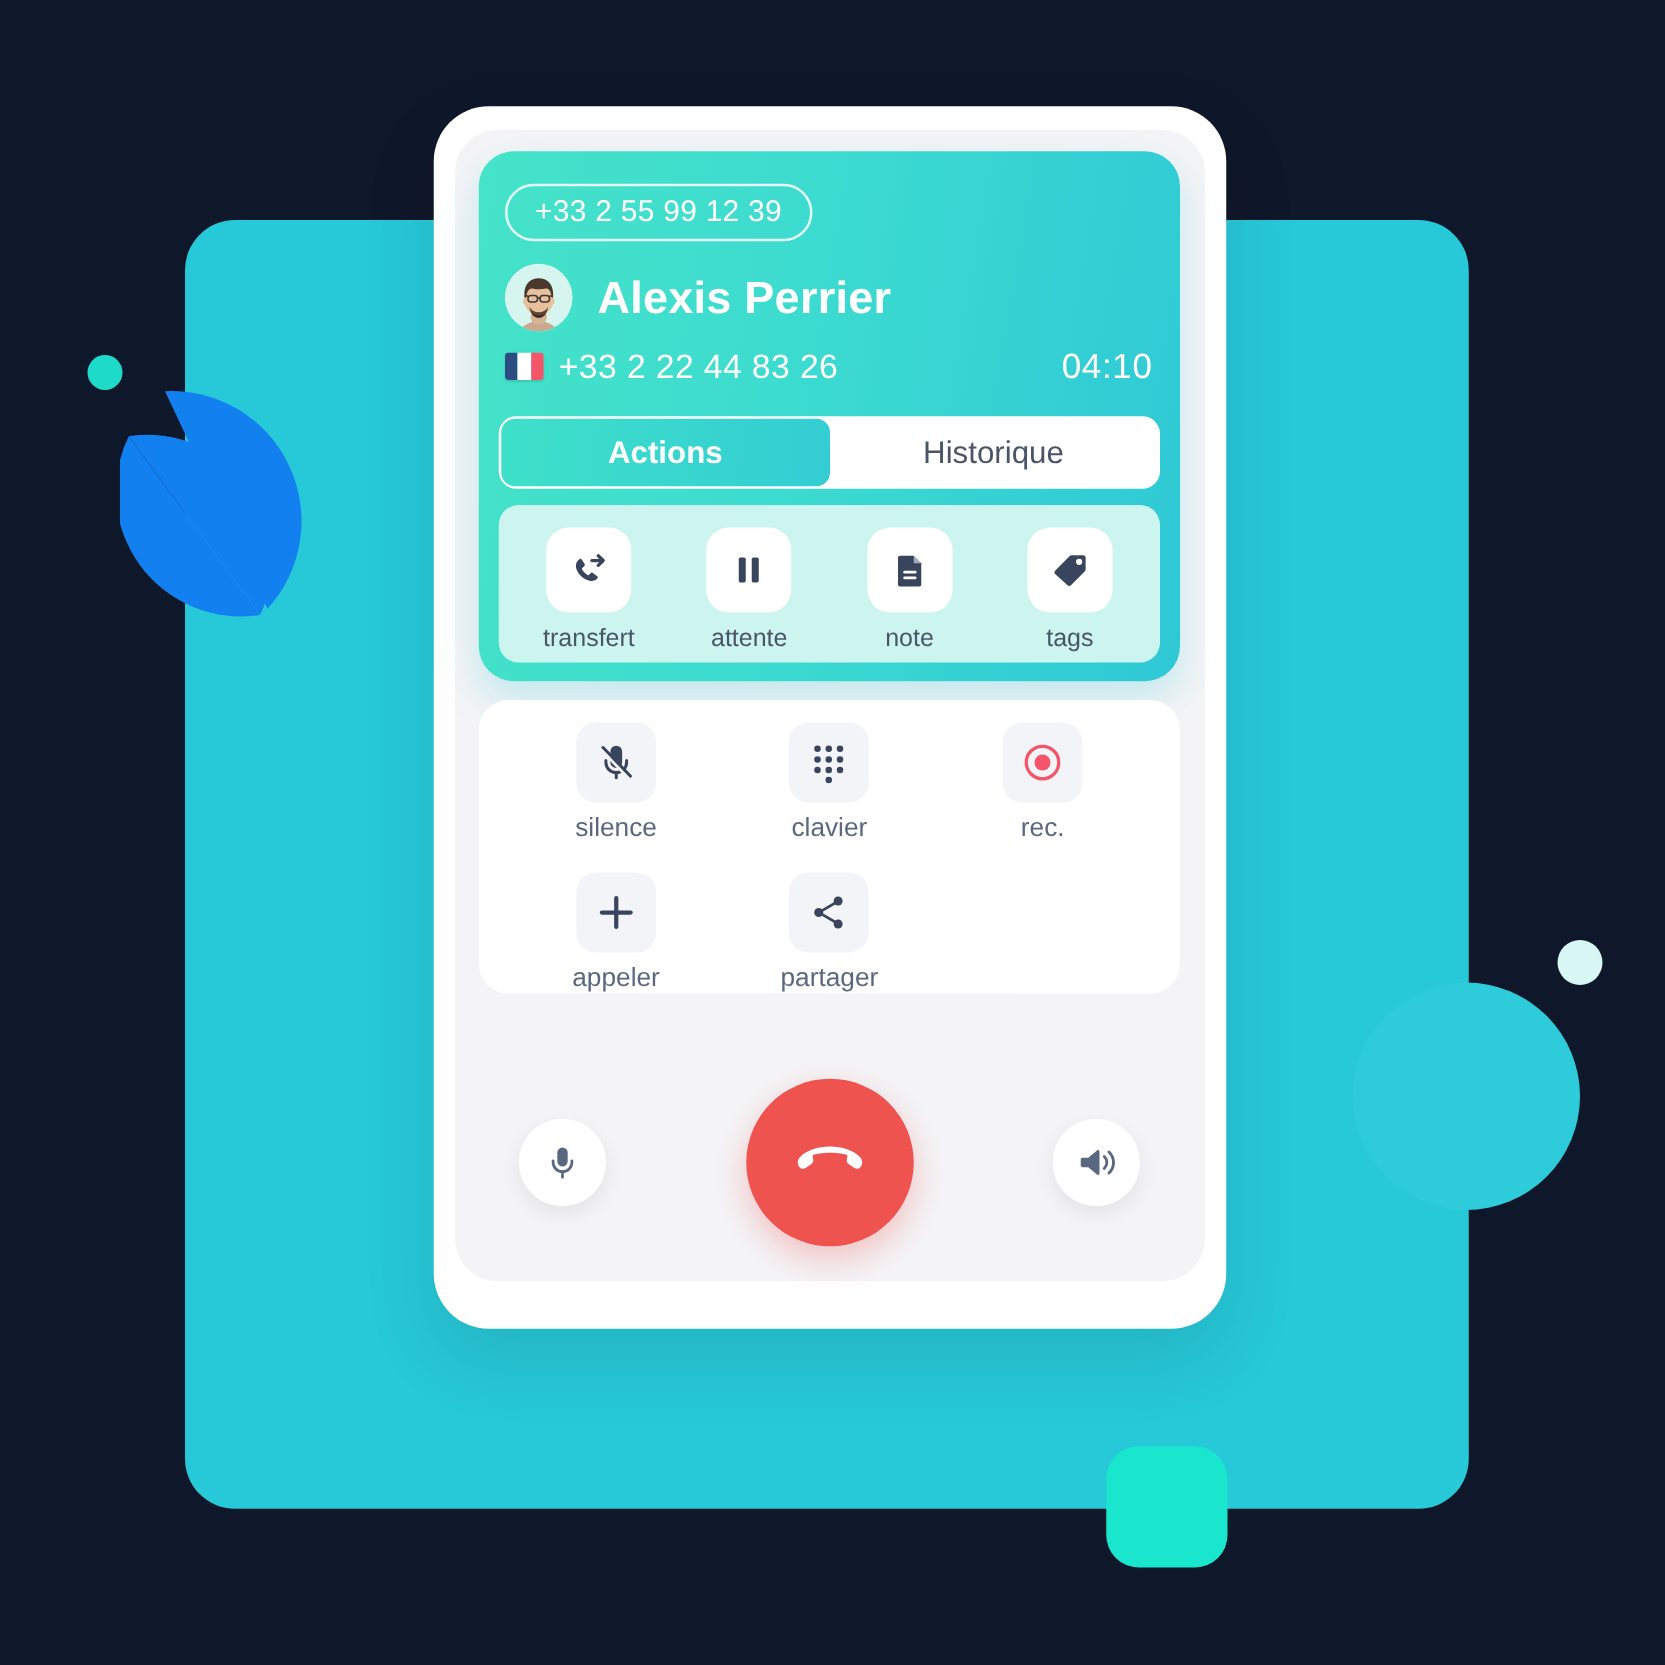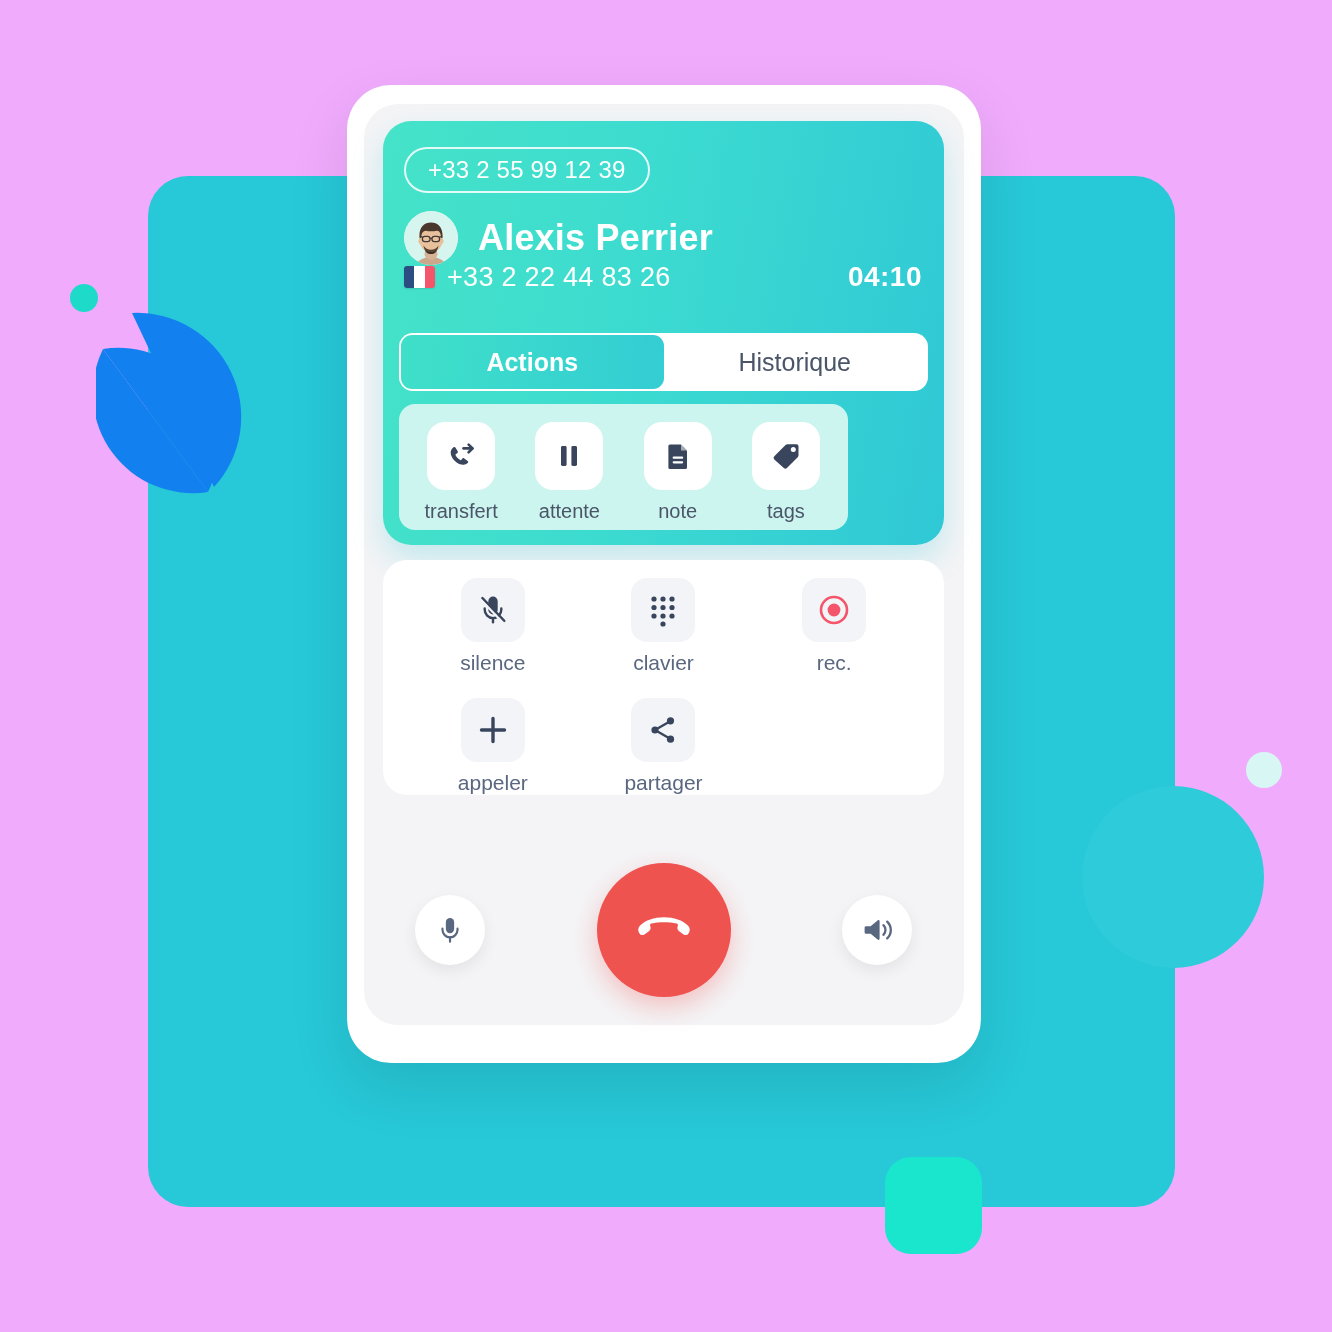--- a/index.html
+++ b/index.html
@@ -13,21 +13,21 @@
     overflow: hidden;
     font-family: "Liberation Sans", sans-serif;
     position: relative;
   }
 
   .stage {
     position: absolute;
     inset: 0;
     width: 1332px;
     height: 1332px;
-    background: #f0abfc;
+    background: #0f172a;
   }
 
   
   .bg-rect {
     position: absolute;
     left: 148px;
     top: 176px;
     width: 1027px;
     height: 1031px;
     background: #27c8d8;
@@ -147,21 +147,21 @@
   .contact-name {
     color: #ffffff;
     font-size: 36px;
     font-weight: bold;
     letter-spacing: 0.2px;
     white-space: nowrap;
   }
   .phone-row {
     position: absolute;
     left: 21px;
-    top: 140px;
+    top: 156px;
     right: 22px;
     display: flex;
     align-items: center;
   }
   .flag {
     width: 31px;
     height: 22px;
     border-radius: 3px;
     overflow: hidden;
     display: flex;
@@ -176,21 +176,21 @@
   .phone-num {
     color: #ffffff;
     font-size: 27px;
     letter-spacing: 0.3px;
     white-space: nowrap;
   }
   .timer {
     margin-left: auto;
     color: #ffffff;
     font-size: 28px;
-    font-weight: bold;
+    font-weight: normal;
     letter-spacing: 0.5px;
   }
 
   
   .tabs {
     position: absolute;
     left: 16px;
     top: 212px;
     width: 529px;
     height: 58px;
@@ -216,21 +216,21 @@
     background: linear-gradient(95deg, #3fe0c9 0%, #33cdd3 100%);
     color: #ffffff;
     font-weight: bold;
   }
 
   
   .actions-strip {
     position: absolute;
     left: 16px;
     top: 283px;
-    width: 449px;
+    width: 529px;
     height: 126px;
     background: #cdf5ef;
     border-radius: 16px;
     display: flex;
     align-items: flex-start;
     padding: 18px 8px 0 8px;
     box-sizing: border-box;
   }
   .action-item {
     flex: 1;

